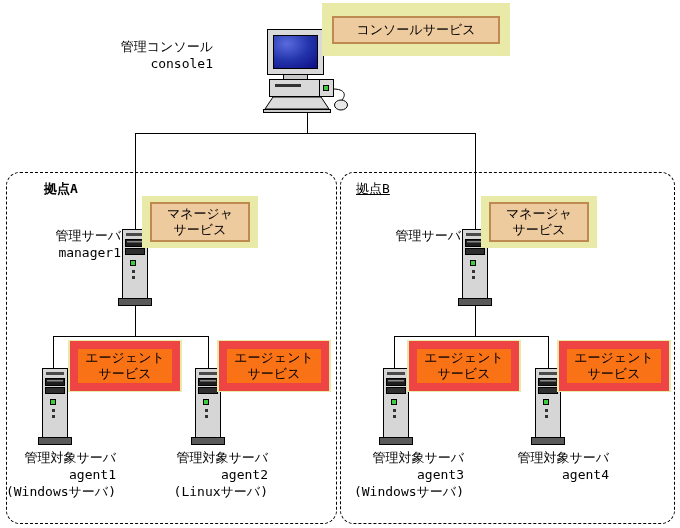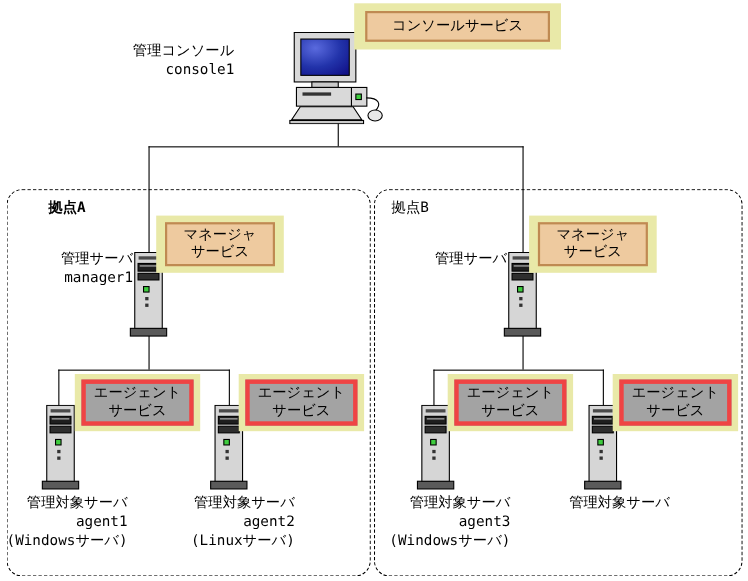--- a/index.html
+++ b/index.html
@@ -6,21 +6,21 @@
   body{font-family:"DejaVu Sans Mono","Liberation Mono",monospace;font-size:13px;color:#000;}
   .canvas{position:relative;width:680px;height:528px;background:#fff;overflow:hidden;}
   .line{position:absolute;background:#000;}
   .sitebox{position:absolute;border:1px dashed #000;border-radius:14px;background:transparent;}
   .sitename{position:absolute;white-space:nowrap;}
   .lblblock{position:absolute;text-align:right;line-height:17px;white-space:nowrap;}
   .callout{position:absolute;background:#e9e9a8;display:flex;align-items:center;justify-content:center;}
   .callout .inner{display:flex;flex-direction:column;align-items:center;justify-content:center;
                   text-align:center;line-height:16px;}
   .callout.orange .inner{background:#eeca9f;border:2px solid #bf8a52;}
-  .callout.blue .inner{background:#a3a3a3;border:4px solid #ef4444;}
+  .callout.blue .inner{background:#f97316;border:8px solid #ef4444;}
   .icon{position:absolute;}
   svg{display:block;}
 </style>
 </head>
 <body>
 
 <div class="canvas">
 
   <svg width="0" height="0" style="position:absolute">
     <defs>
@@ -65,21 +65,21 @@
   <div class="line" style="left:53px;top:336px;width:1px;height:33px;"></div>
   <div class="line" style="left:208px;top:336px;width:1px;height:33px;"></div>
   <div class="line" style="left:475px;top:305px;width:1px;height:31px;"></div>
   <div class="line" style="left:394px;top:336px;width:155px;height:1px;"></div>
   <div class="line" style="left:394px;top:336px;width:1px;height:33px;"></div>
   <div class="line" style="left:548px;top:336px;width:1px;height:33px;"></div>
 
   <div class="sitebox" style="left:6px;top:172px;width:329px;height:350px;"></div>
   <div class="sitebox" style="left:340px;top:172px;width:333px;height:350px;"></div>
   <div class="sitename" style="left:44px;top:180px;font-weight:bold;">拠点A</div>
-  <div class="sitename" style="left:356px;top:180px;">拠点B</div>
+  <div class="sitename" style="left:356px;top:180px;text-decoration:underline;">拠点B</div>
 
   <div class="lblblock" style="left:105px;top:38px;width:108px;">
     <div>管理コンソール</div>
     <div>console1</div>
   </div>
   <svg class="icon" style="left:261px;top:29px;" width="92" height="84">
       <use href="#desktop"></use>
     </svg>
 
   <svg class="icon" style="left:117px;top:229px;" width="36" height="78">
@@ -94,21 +94,21 @@
   <svg class="icon" style="left:190px;top:368px;" width="36" height="78">
       <use href="#tower"></use>
     </svg>
   <svg class="icon" style="left:378px;top:368px;" width="36" height="78">
       <use href="#tower"></use>
     </svg>
   <svg class="icon" style="left:530px;top:368px;" width="36" height="78">
       <use href="#tower"></use>
     </svg>
 
-  <div class="callout orange" style="left:322px;top:3px;width:188px;height:42px;">
+  <div class="callout orange" style="left:322px;top:3px;width:188px;height:53px;">
     <div class="inner" style="width:164px;height:24px;">
       <span>コンソールサービス</span>
     </div>
   </div>
 
   <div class="callout orange" style="left:142px;top:196px;width:116px;height:52px;">
     <div class="inner" style="width:96px;height:36px;">
       <span>マネージャ</span>
       <span>サービス</span>
     </div>
@@ -163,15 +163,16 @@
     <div>agent2</div>
     <div>(Linuxサーバ)</div>
   </div>
   <div class="lblblock" style="left:348px;top:449px;width:116px;">
     <div>管理対象サーバ</div>
     <div>agent3</div>
     <div>(Windowsサーバ)</div>
   </div>
   <div class="lblblock" style="left:493px;top:449px;width:116px;">
     <div>管理対象サーバ</div>
+    <div>agent4</div>
   </div>
 
 </div>
 
 </body></html>

